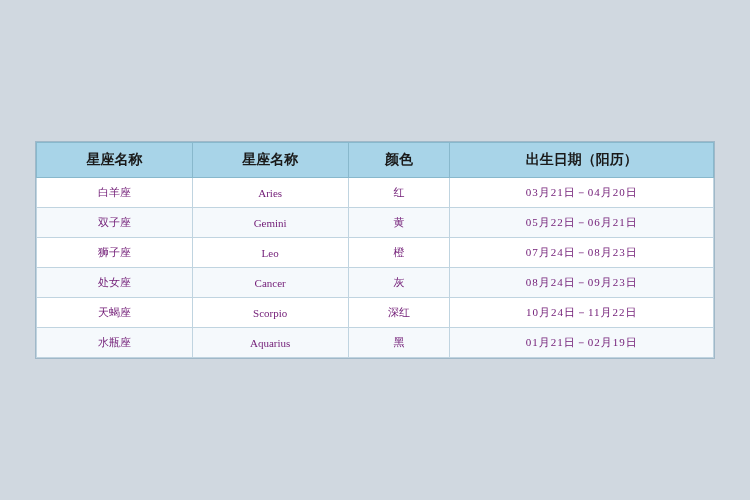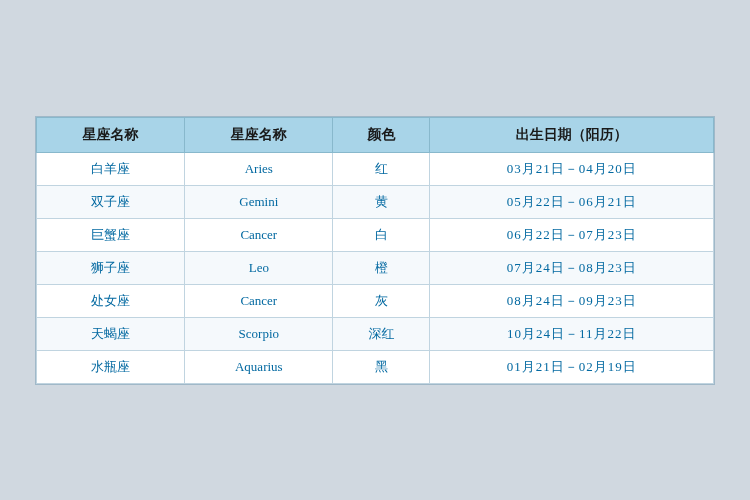--- a/index.html
+++ b/index.html
@@ -48,22 +48,22 @@
     }
 
     tbody tr:nth-child(even) {
       background-color: #f5f9fc;
     }
 
     tbody td {
       border: 1px solid #c0d4e0;
       padding: 7px 12px;
       text-align: center;
-      color: #0369a1;
-      font-size: 13px;
+      color: #701a75;
+      font-size: 11px;
     }
 
     tbody td:nth-child(1) {
       font-weight: normal;
     }
 
     tbody td:nth-child(4) {
       letter-spacing: 1px;
     }
   </style>
@@ -87,26 +87,20 @@
           <td>红</td>
           <td>03月21日－04月20日</td>
         </tr>
         <tr>
           <td>双子座</td>
           <td>Gemini</td>
           <td>黄</td>
           <td>05月22日－06月21日</td>
         </tr>
         <tr>
-          <td>巨蟹座</td>
-          <td>Cancer</td>
-          <td>白</td>
-          <td>06月22日－07月23日</td>
-        </tr>
-        <tr>
           <td>狮子座</td>
           <td>Leo</td>
           <td>橙</td>
           <td>07月24日－08月23日</td>
         </tr>
         <tr>
           <td>处女座</td>
           <td>Cancer</td>
           <td>灰</td>
           <td>08月24日－09月23日</td>

